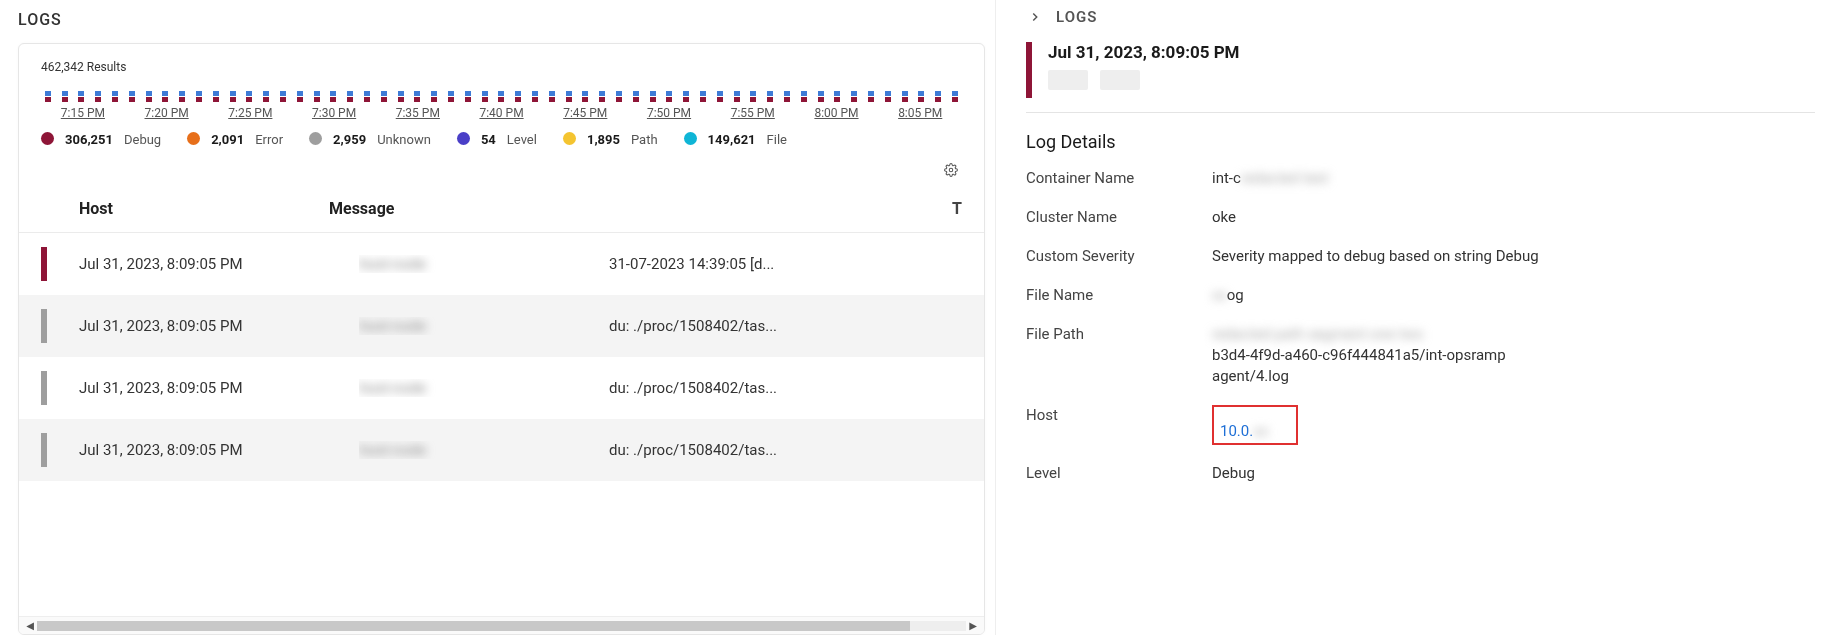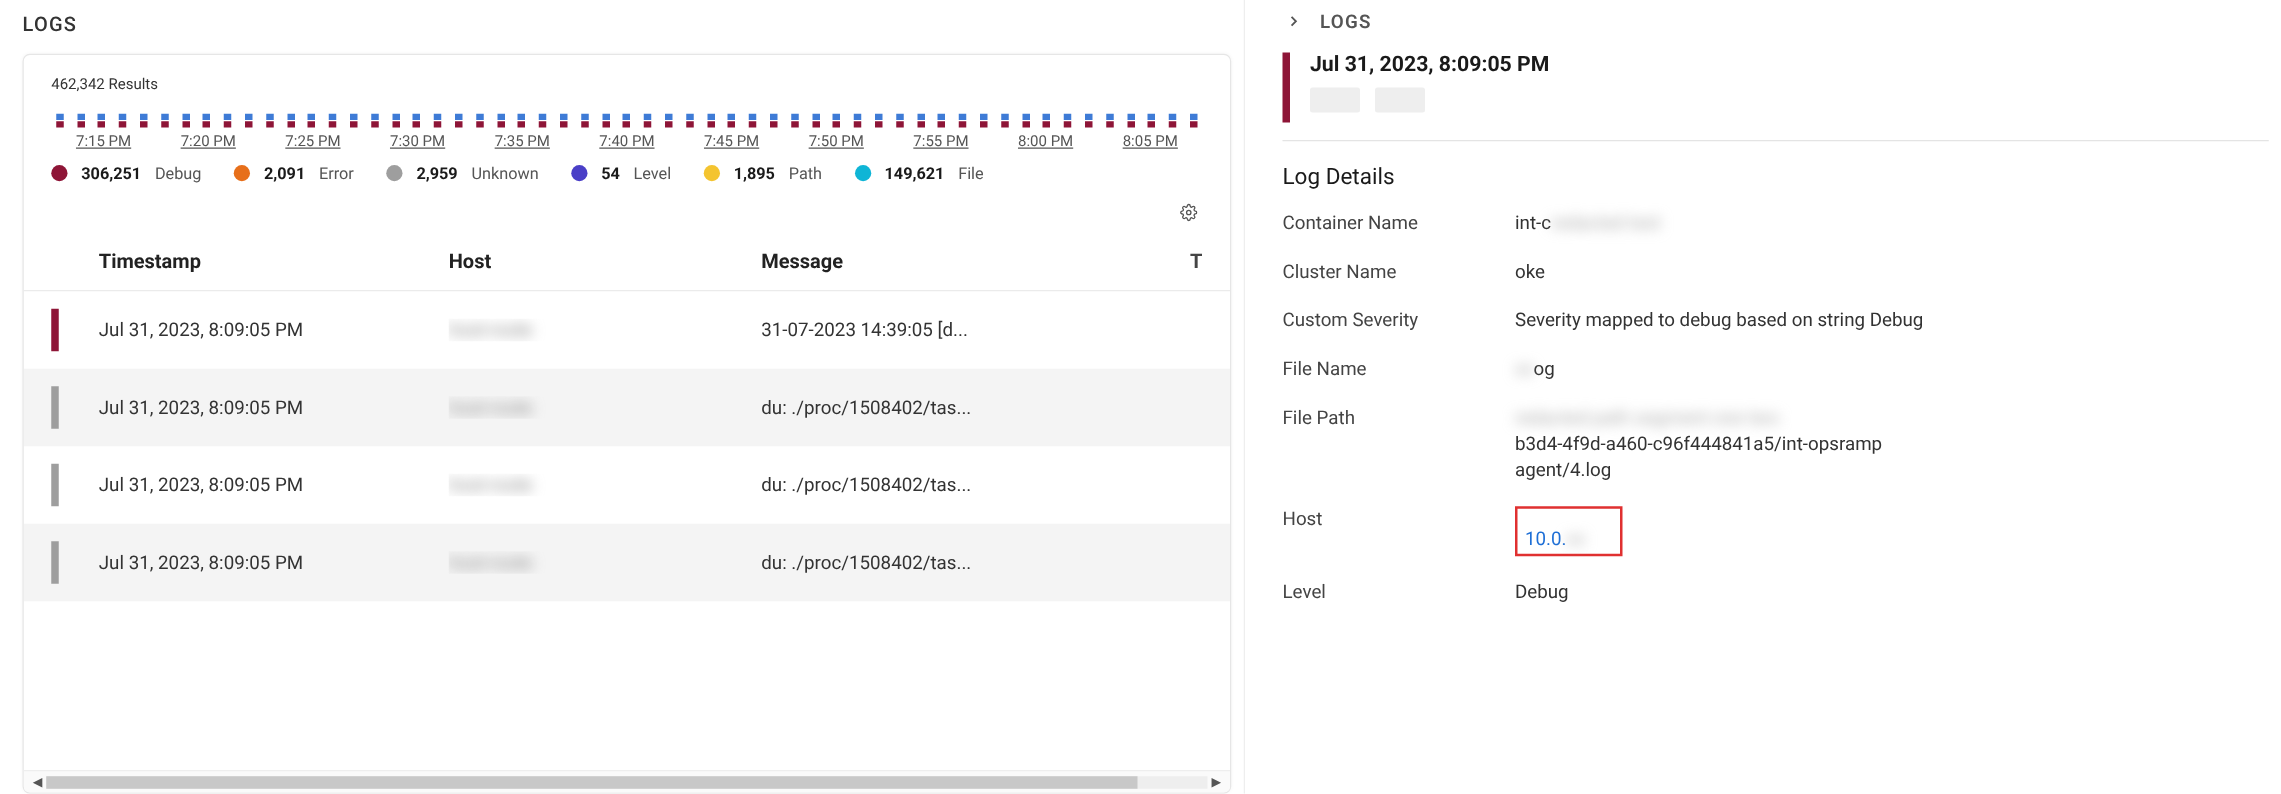--- a/index.html
+++ b/index.html
@@ -476,21 +476,20 @@
       <div class="gear-row">
         <button class="gear-btn" aria-label="settings">
           <svg width="20" height="20" viewBox="0 0 24 24" fill="none" stroke="currentColor" stroke-width="1.8">
             <circle cx="12" cy="12" r="3"></circle>
             <path d="M19.4 15a1.7 1.7 0 0 0 .34 1.87l.06.06a2 2 0 1 1-2.83 2.83l-.06-.06a1.7 1.7 0 0 0-1.87-.34 1.7 1.7 0 0 0-1 1.56V21a2 2 0 0 1-4 0v-.09a1.7 1.7 0 0 0-1-1.56 1.7 1.7 0 0 0-1.87.34l-.06.06a2 2 0 1 1-2.83-2.83l.06-.06A1.7 1.7 0 0 0 4.6 15a1.7 1.7 0 0 0-1.56-1H3a2 2 0 0 1 0-4h.09A1.7 1.7 0 0 0 4.6 9a1.7 1.7 0 0 0-.34-1.87l-.06-.06A2 2 0 1 1 7.03 4.24l.06.06A1.7 1.7 0 0 0 9 4.6a1.7 1.7 0 0 0 1-1.56V3a2 2 0 0 1 4 0v.09c0 .67.39 1.27 1 1.51a1.7 1.7 0 0 0 1.87-.34l.06-.06a2 2 0 1 1 2.83 2.83l-.06.06A1.7 1.7 0 0 0 19.4 9c.24.61.84 1 1.51 1H21a2 2 0 0 1 0 4h-.09a1.7 1.7 0 0 0-1.51 1z"></path>
           </svg>
         </button>
       </div>
 
       <div class="tbl-header">
-        <div class="col-ts">Timestamp</div>
         <div class="col-host">Host</div>
         <div class="col-msg">Message</div>
         <div class="col-tail">T</div>
       </div>
 
       <div class="tbl-body" id="tbl-body">
           <div class="row selected">
             <div class="row-marker"></div>
             <div class="row-ts">Jul 31, 2023, 8:09:05 PM</div>
             <div class="row-host"><span>host-node</span></div>

